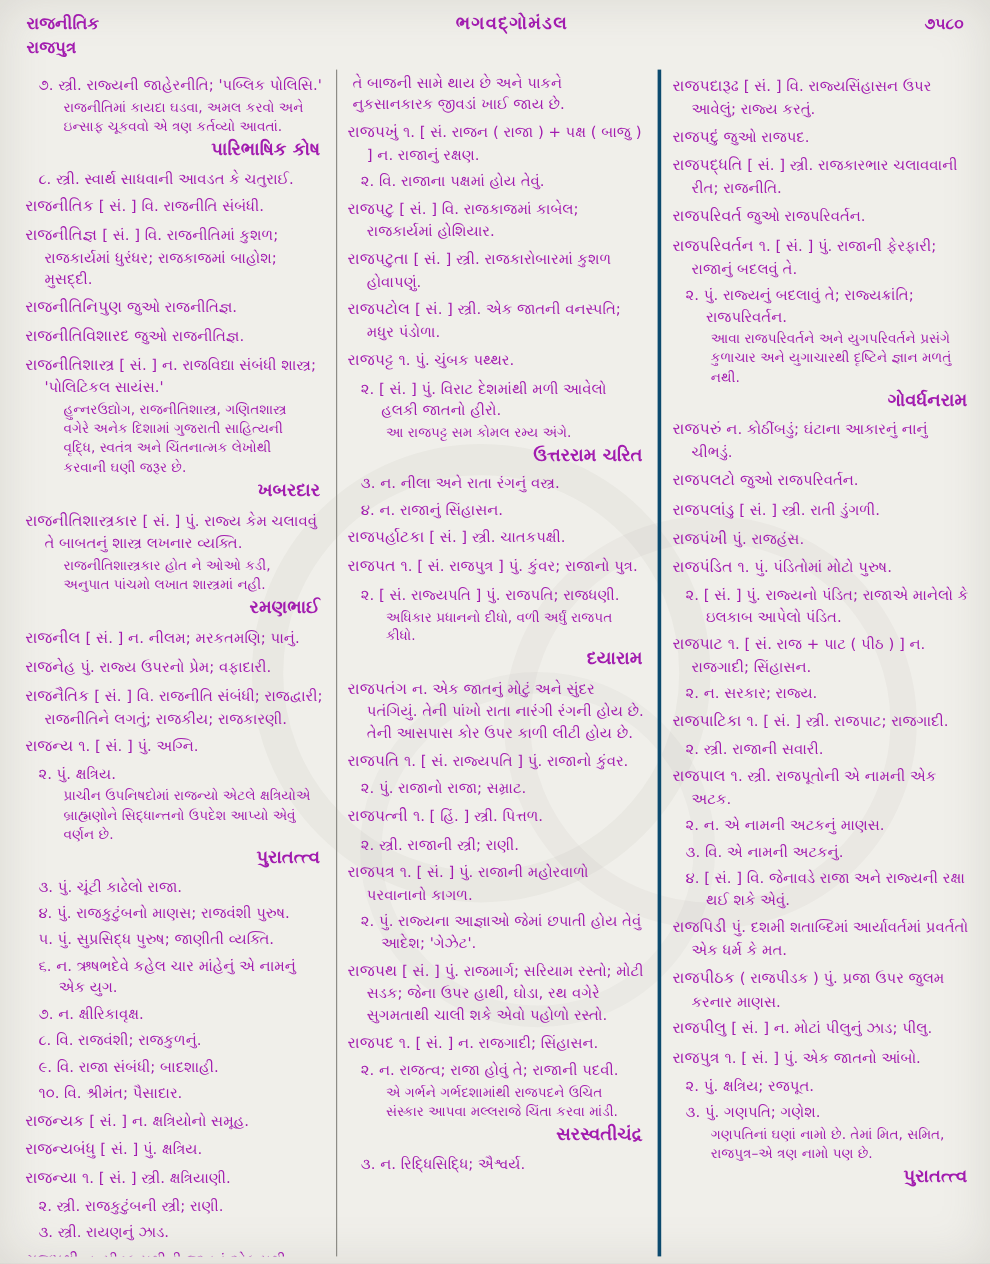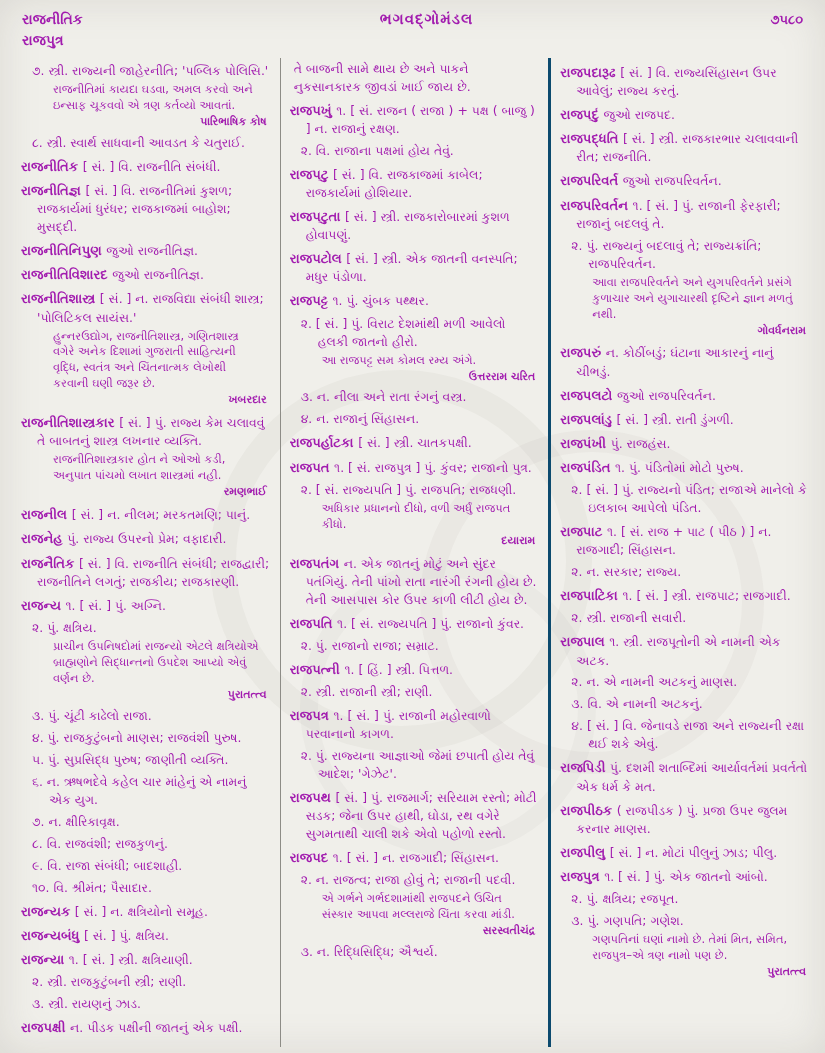--- a/index.html
+++ b/index.html
@@ -33,24 +33,24 @@
     padding:0 9px;
     overflow:hidden;
   }
   .col.mid{
     border-left:1px solid #8d8c86;
     border-right:3px solid #0c4a6e;
   }
   .blk{font-size:12.4px;line-height:1.45;}
   .entry{margin-top:5px;padding-left:16px;text-indent:-16px;}
   .cont{margin-top:2px;padding-left:4px;}
-  .hw{font-weight:bold;font-size:13.2px;}
+  .hw{font-weight:normal;font-size:13.2px;}
   .sense{margin-top:4px;padding-left:28px;text-indent:-17px;}
   .quote{margin-top:2px;padding:0 8px 0 32px;font-size:11.4px;line-height:1.4;}
-  .attr{text-align:right;font-size:11px;font-weight:bold;padding-right:4px;}
+  .attr{text-align:right;font-size:15px;font-weight:bold;padding-right:4px;}
   
   .wm{position:absolute;border-radius:50%;pointer-events:none;}
   .wm.r1{left:210px;top:370px;width:330px;height:330px;border:26px solid rgba(90,85,75,0.045);}
   .wm.r2{left:420px;top:430px;width:300px;height:300px;border:22px solid rgba(90,85,75,0.04);}
   .wm.r3{left:300px;top:560px;width:260px;height:260px;border:18px solid rgba(90,85,75,0.035);}
 </style>
 </head>
 <body>
 
 <div class="page">

